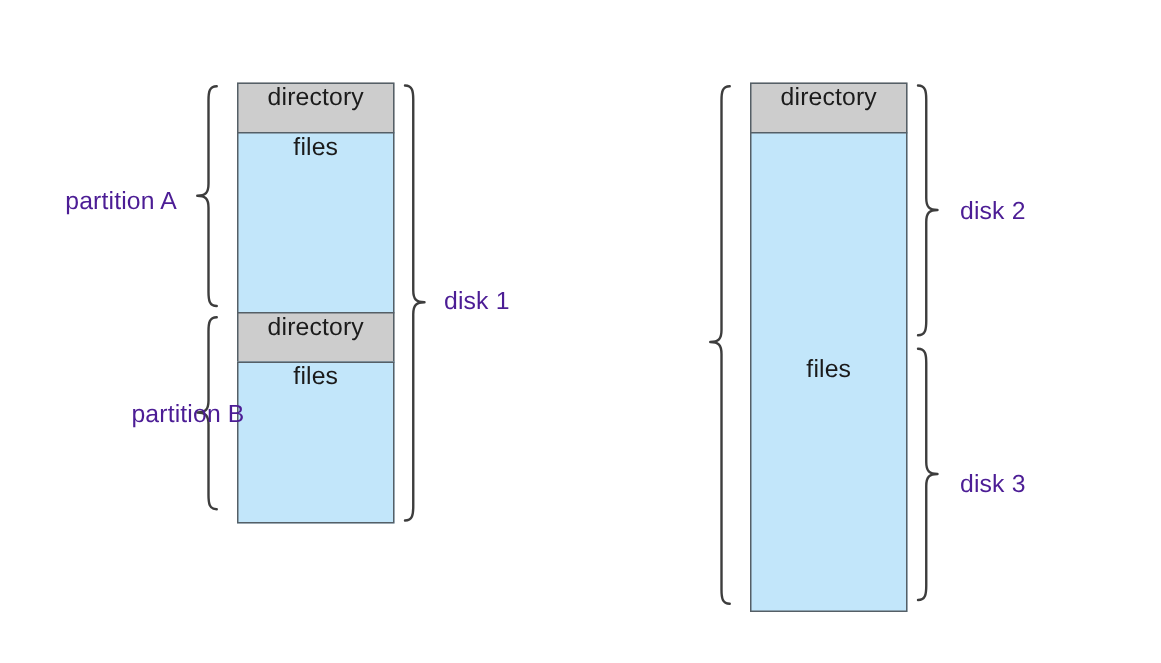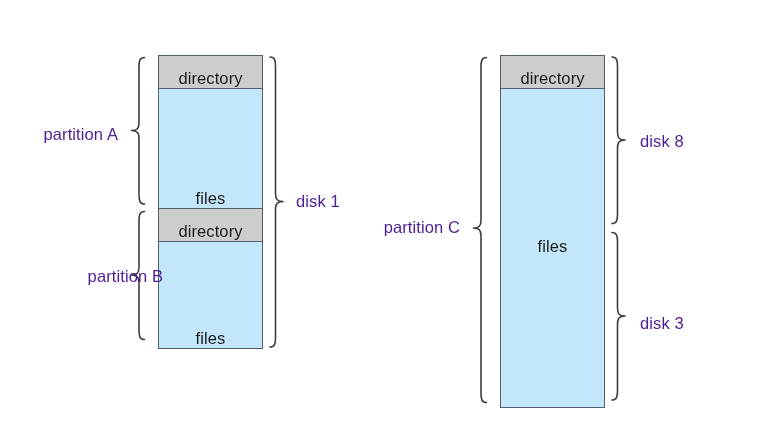--- a/index.html
+++ b/index.html
@@ -16,21 +16,21 @@
     width: 774px;
     height: 442px;
     background: #ffffff;
     overflow: hidden;
   }
   .blk {
     position: absolute;
     box-sizing: border-box;
     border: 1.5px solid #555f66;
     display: flex;
-    align-items: flex-end;
+    align-items: flex-start;
     justify-content: center;
     font-size: 16.5px;
     color: #1b1b1b;
     letter-spacing: 0.1px;
   }
   .blk.dir {
     background: #cdcdcd;
   }
   .blk.files {
     background: #c2e6fa;
@@ -101,27 +101,26 @@
   </div>
 
   <div class="blk files" style="left:500px; top:88px; width:105px; height:320px;">
     <span style="position:absolute; top:148px;">files</span>
   </div>
 
   <svg class="brace" style="left:468px; top:50px;" width="22" height="365" viewBox="0 0 22 365">
     <path d="M18.5 7.5 C13.5 7.5 13.0 11.5 13.0 17.0 L13.0 170.0 C13.0 176.0 11.0 178.0 5.5 178.0 C11.0 178.0 13.0 180.0 13.0 186.0 L13.0 343.0 C13.0 348.5 13.5 352.5 18.5 352.5"></path>
   </svg>
 
-  <div class="lbl right-align" style="left:340px; top:218px; width:120px;">partition C</div>
 
   <svg class="brace" style="left:608px; top:50px;" width="26" height="185" viewBox="0 0 26 185">
     <path d="M4.0 7.0 C9.0 7.0 9.5 11.0 9.5 16.5 L9.5 82.0 C9.5 88.0 11.5 90.0 17.0 90.0 C11.5 90.0 9.5 92.0 9.5 98.0 L9.5 164.0 C9.5 169.5 9.0 173.5 4.0 173.5"></path>
   </svg>
 
-  <div class="lbl" style="left:640px; top:132px;">disk 8</div>
+  <div class="lbl" style="left:640px; top:132px;">disk 2</div>
 
   <svg class="brace" style="left:608px; top:226px;" width="26" height="186" viewBox="0 0 26 186">
     <path d="M4.0 6.5 C9.0 6.5 9.5 10.5 9.5 16.0 L9.5 82.0 C9.5 88.0 11.5 90.0 17.0 90.0 C11.5 90.0 9.5 92.0 9.5 98.0 L9.5 164.5 C9.5 170.0 9.0 174.0 4.0 174.0"></path>
   </svg>
 
   <div class="lbl" style="left:640px; top:314px;">disk 3</div>
 
 </div>
 
 </body></html>

